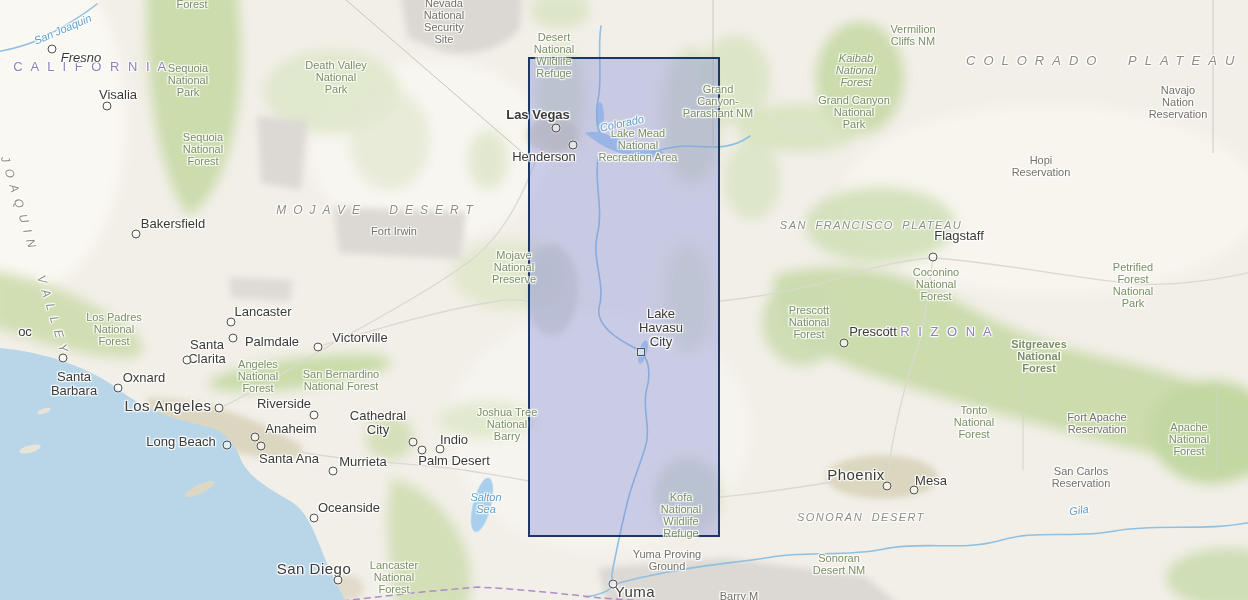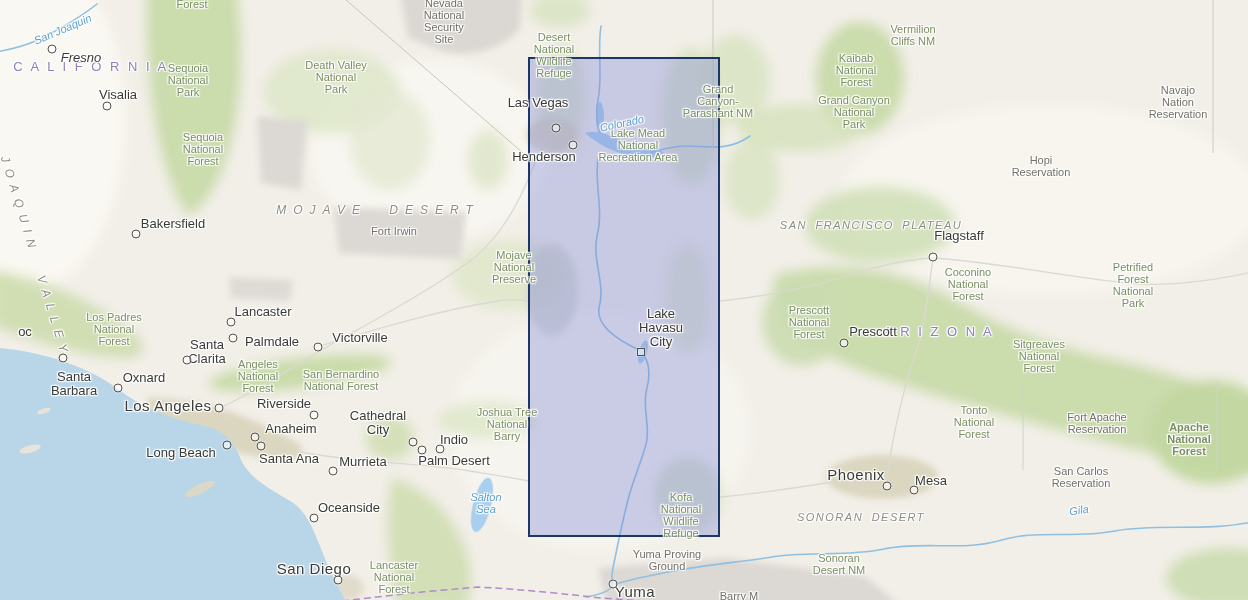--- a/index.html
+++ b/index.html
@@ -146,43 +146,43 @@
 Wildlife
 Refuge</div>
       <div class="lbl park" style="left: 638px; top: 146px; transform: translate(-50%, -50%);">Lake Mead
 National
 Recreation Area</div>
       <div class="lbl park" style="left: 718px; top: 102px; transform: translate(-50%, -50%);">Grand
 Canyon-
 Parashant NM</div>
       <div class="lbl park" style="left: 913px; top: 36px; transform: translate(-50%, -50%);">Vermilion
 Cliffs NM</div>
-      <div class="lbl park" style="left: 856px; top: 71px; transform: translate(-50%, -50%);">Kaibab
+      <div class="lbl park" style="left: 856px; top: 71px; transform: translate(-50%, -50%); font-style: italic;">Kaibab
 National
 Forest</div>
       <div class="lbl park" style="left: 854px; top: 113px; transform: translate(-50%, -50%);">Grand Canyon
 National
 Park</div>
-      <div class="lbl park" style="left: 936px; top: 285px; transform: translate(-50%, -50%); margin-left: 32px;">Coconino
+      <div class="lbl park" style="left: 936px; top: 285px; transform: translate(-50%, -50%);">Coconino
 National
 Forest</div>
       <div class="lbl park" style="left: 1133px; top: 286px; transform: translate(-50%, -50%);">Petrified
 Forest
 National
 Park</div>
-      <div class="lbl park" style="left: 1039px; top: 357px; transform: translate(-50%, -50%);">Sitgreaves
+      <div class="lbl park" style="left: 1039px; top: 357px; transform: translate(-50%, -50%); font-weight: bold;">Sitgreaves
 National
 Forest</div>
       <div class="lbl park" style="left: 809px; top: 323px; transform: translate(-50%, -50%);">Prescott
 National
 Forest</div>
       <div class="lbl park" style="left: 974px; top: 423px; transform: translate(-50%, -50%);">Tonto
 National
 Forest</div>
-      <div class="lbl park" style="left: 1189px; top: 440px; transform: translate(-50%, -50%); font-weight: bold;">Apache
+      <div class="lbl park" style="left: 1189px; top: 440px; transform: translate(-50%, -50%);">Apache
 National
 Forest</div>
       <div class="lbl park" style="left: 514px; top: 268px; transform: translate(-50%, -50%);">Mojave
 National
 Preserve</div>
       <div class="lbl park" style="left: 114px; top: 330px; transform: translate(-50%, -50%);">Los Padres
 National
 Forest</div>
       <div class="lbl park" style="left: 258px; top: 377px; transform: translate(-50%, -50%);">Angeles
 National
@@ -213,36 +213,37 @@
 Reservation</div>
       <div class="lbl admin" style="left: 1097px; top: 424px; transform: translate(-50%, -50%);">Fort Apache
 Reservation</div>
       <div class="lbl admin" style="left: 1081px; top: 478px; transform: translate(-50%, -50%);">San Carlos
 Reservation</div>
       <div class="lbl admin" style="left: 667px; top: 561px; transform: translate(-50%, -50%);">Yuma Proving
 Ground</div>
       <div class="lbl admin" style="left: 739px; top: 597px; transform: translate(-50%, -50%);">Barry M</div>
       <div class="lbl physio" style="left: 378px; top: 210px; transform: translate(-50%, -50%);">MOJAVE DESERT</div>
       <div class="lbl physio small" style="left: 861px; top: 518px; transform: translate(-50%, -50%);">SONORAN DESERT</div>
+      <div class="lbl physio big" style="left: 966px; top: 61px; transform: translate(0px, -50%);">COLORADO PLATEAU</div>
       <div class="lbl physio small" style="left: 871px; top: 226px; transform: translate(-50%, -50%);">SAN FRANCISCO PLATEAU</div>
       <div class="lbl physio" style="left: 25px; top: 225px; transform: translate(-50%, -50%) rotate(73deg);">SAN JOAQUIN VALLEY</div>
       <div class="lbl state" style="left: 91px; top: 67px; transform: translate(-50%, -50%);">C A L I F O R N I A</div>
       <div class="lbl state" style="left: 939px; top: 332px; transform: translate(-50%, -50%);">A R I Z O N A</div>
       <div class="lbl river" style="left: 63px; top: 30px; transform: translate(-50%, -50%) rotate(-23deg);">San Joaquin</div>
       <div class="lbl river" style="left: 622px; top: 124px; transform: translate(-50%, -50%) rotate(-12deg);">Colorado</div>
       <div class="lbl river" style="left: 486px; top: 504px; transform: translate(-50%, -50%);">Salton
 Sea</div>
       <div class="lbl river" style="left: 1079px; top: 511px; transform: translate(-50%, -50%) rotate(-8deg);">Gila</div>
       <div class="lbl city" style="left: 81px; top: 58px; transform: translate(-50%, -50%); font-style: italic;">Fresno</div>
       <div class="marker" style="left: 52px; top: 49px;"></div>
       <div class="lbl city" style="left: 118px; top: 95px; transform: translate(-50%, -50%);">Visalia</div>
       <div class="marker" style="left: 107px; top: 106px;"></div>
       <div class="lbl city" style="left: 173px; top: 224px; transform: translate(-50%, -50%); text-align: center;">Bakersfield</div>
       <div class="marker" style="left: 136px; top: 234px;"></div>
-      <div class="lbl city" style="left: 538px; top: 103px; transform: translate(-50%, -50%);">Las Vegas</div>
+      <div class="lbl city" style="left: 538px; top: 115px; transform: translate(-50%, -50%); font-weight: bold;">Las Vegas</div>
       <div class="marker" style="left: 556px; top: 128px;"></div>
       <div class="lbl city" style="left: 544px; top: 157px; transform: translate(-50%, -50%);">Henderson</div>
       <div class="marker" style="left: 573px; top: 145px;"></div>
       <div class="lbl city" style="left: 263px; top: 312px; transform: translate(-50%, -50%);">Lancaster</div>
       <div class="marker" style="left: 231px; top: 322px;"></div>
       <div class="lbl city" style="left: 207px; top: 352px; transform: translate(-50%, -50%);">Santa
 Clarita</div>
       <div class="marker" style="left: 187px; top: 360px;"></div>
       <div class="lbl city" style="left: 272px; top: 342px; transform: translate(-50%, -50%);">Palmdale</div>
       <div class="marker" style="left: 233px; top: 338px;"></div>
@@ -252,21 +253,21 @@
 Barbara</div>
       <div class="marker" style="left: 63px; top: 358px;"></div>
       <div class="lbl city" style="left: 144px; top: 378px; transform: translate(-50%, -50%);">Oxnard</div>
       <div class="marker" style="left: 118px; top: 388px;"></div>
       <div class="lbl city major" style="left: 168px; top: 406px; transform: translate(-50%, -50%);">Los Angeles</div>
       <div class="marker" style="left: 219px; top: 408px;"></div>
       <div class="lbl city" style="left: 284px; top: 404px; transform: translate(-50%, -50%);">Riverside</div>
       <div class="marker" style="left: 314px; top: 415px;"></div>
       <div class="lbl city" style="left: 291px; top: 429px; transform: translate(-50%, -50%);">Anaheim</div>
       <div class="marker" style="left: 255px; top: 437px;"></div>
-      <div class="lbl city" style="left: 181px; top: 442px; transform: translate(-50%, -50%); margin-top: 11px;">Long Beach</div>
+      <div class="lbl city" style="left: 181px; top: 442px; transform: translate(-50%, -50%);">Long Beach</div>
       <div class="marker" style="left: 227px; top: 445px;"></div>
       <div class="lbl city" style="left: 289px; top: 459px; transform: translate(-50%, -50%);">Santa Ana</div>
       <div class="marker" style="left: 261px; top: 446px;"></div>
       <div class="lbl city" style="left: 363px; top: 462px; transform: translate(-50%, -50%);">Murrieta</div>
       <div class="marker" style="left: 333px; top: 471px;"></div>
       <div class="lbl city" style="left: 378px; top: 423px; transform: translate(-50%, -50%);">Cathedral
 City</div>
       <div class="marker" style="left: 413px; top: 442px;"></div>
       <div class="lbl city" style="left: 454px; top: 440px; transform: translate(-50%, -50%);">Indio</div>
       <div class="marker" style="left: 440px; top: 449px;"></div>

